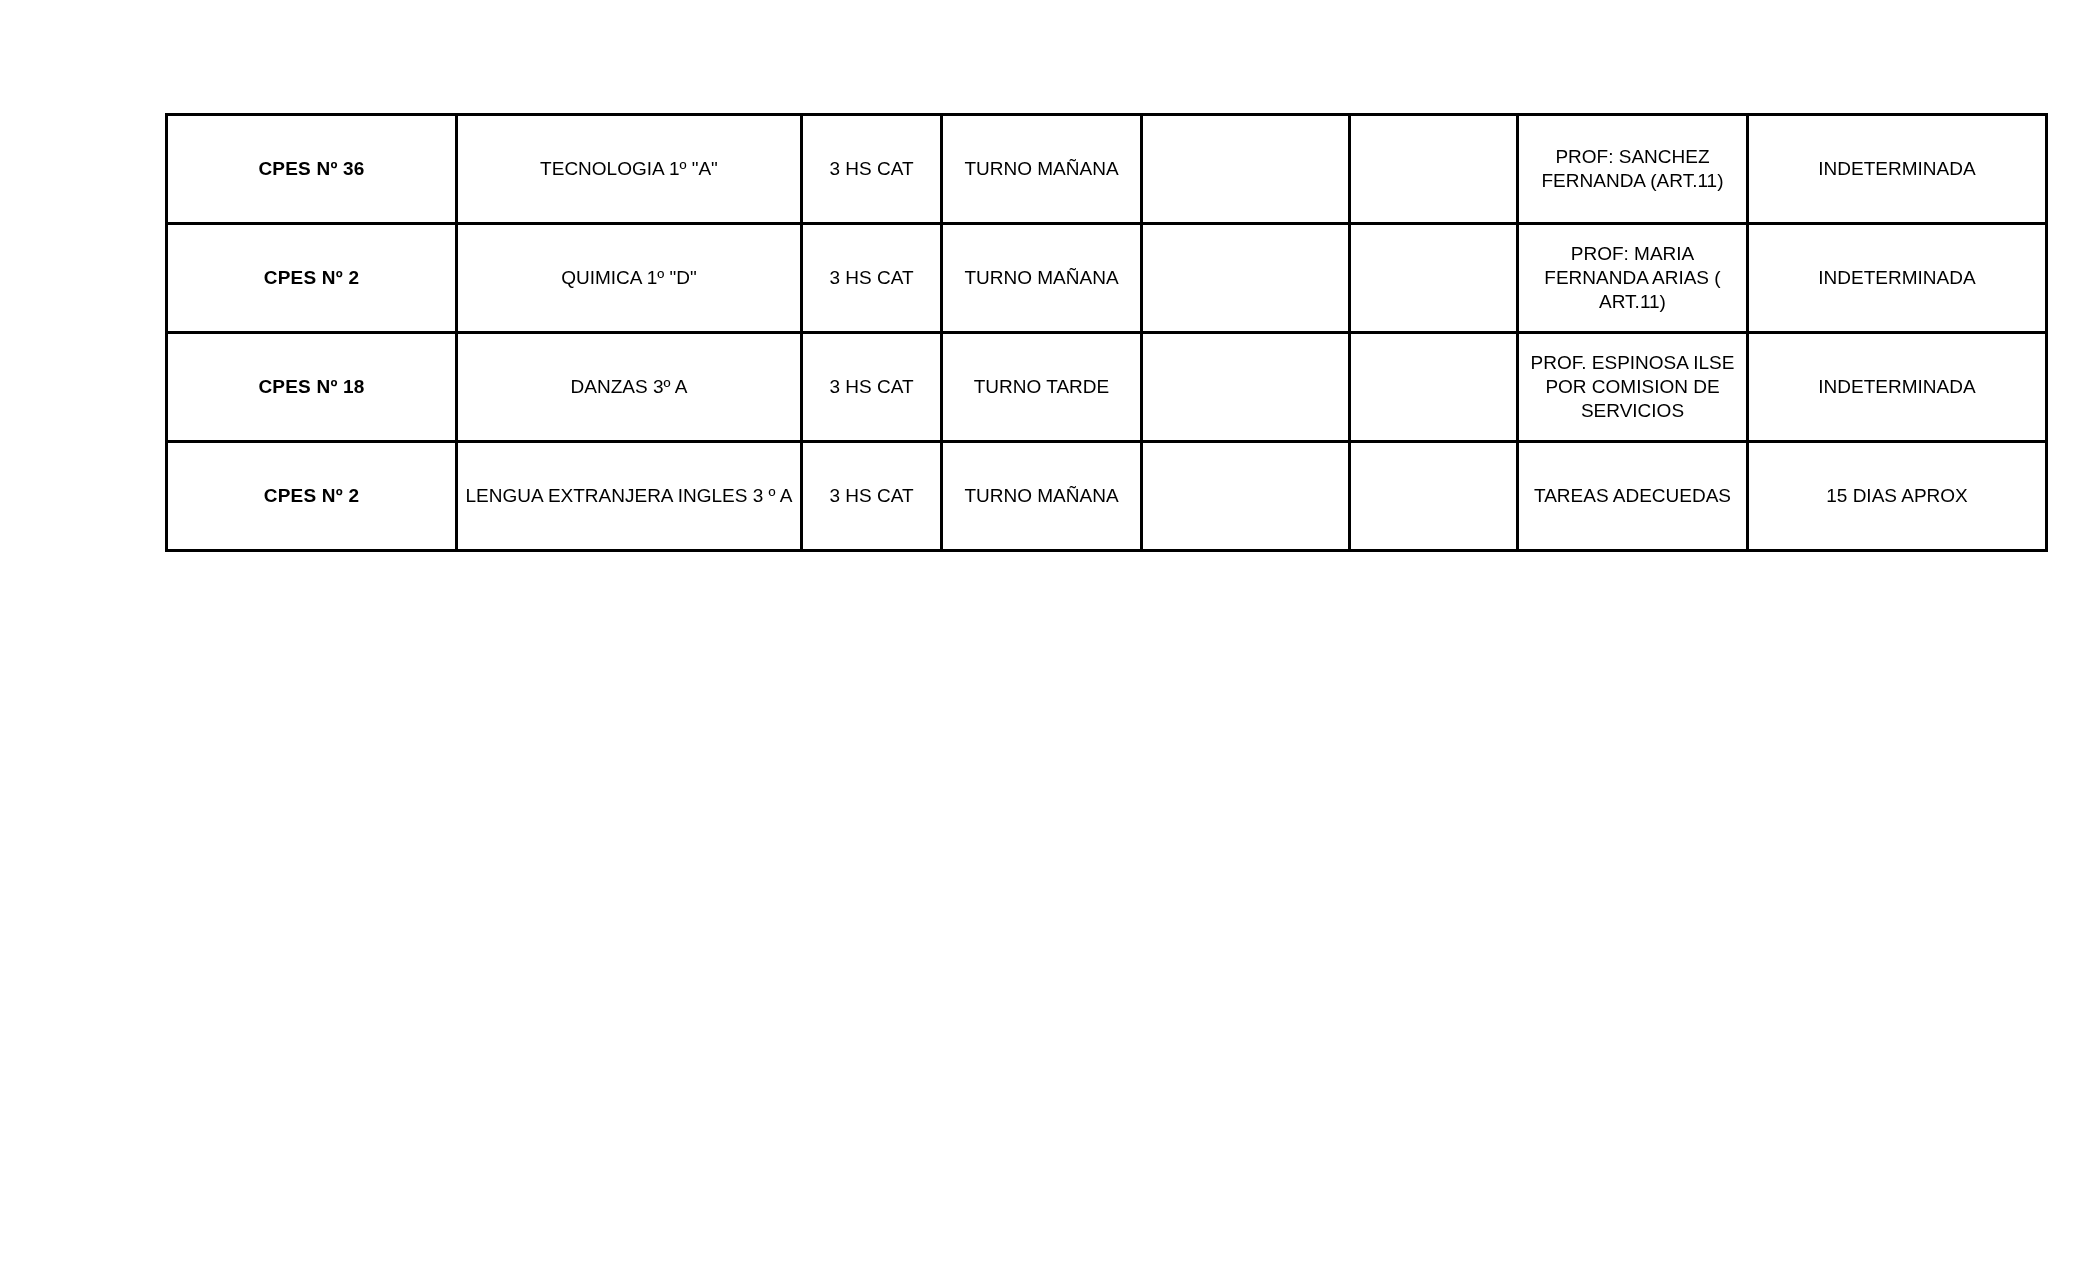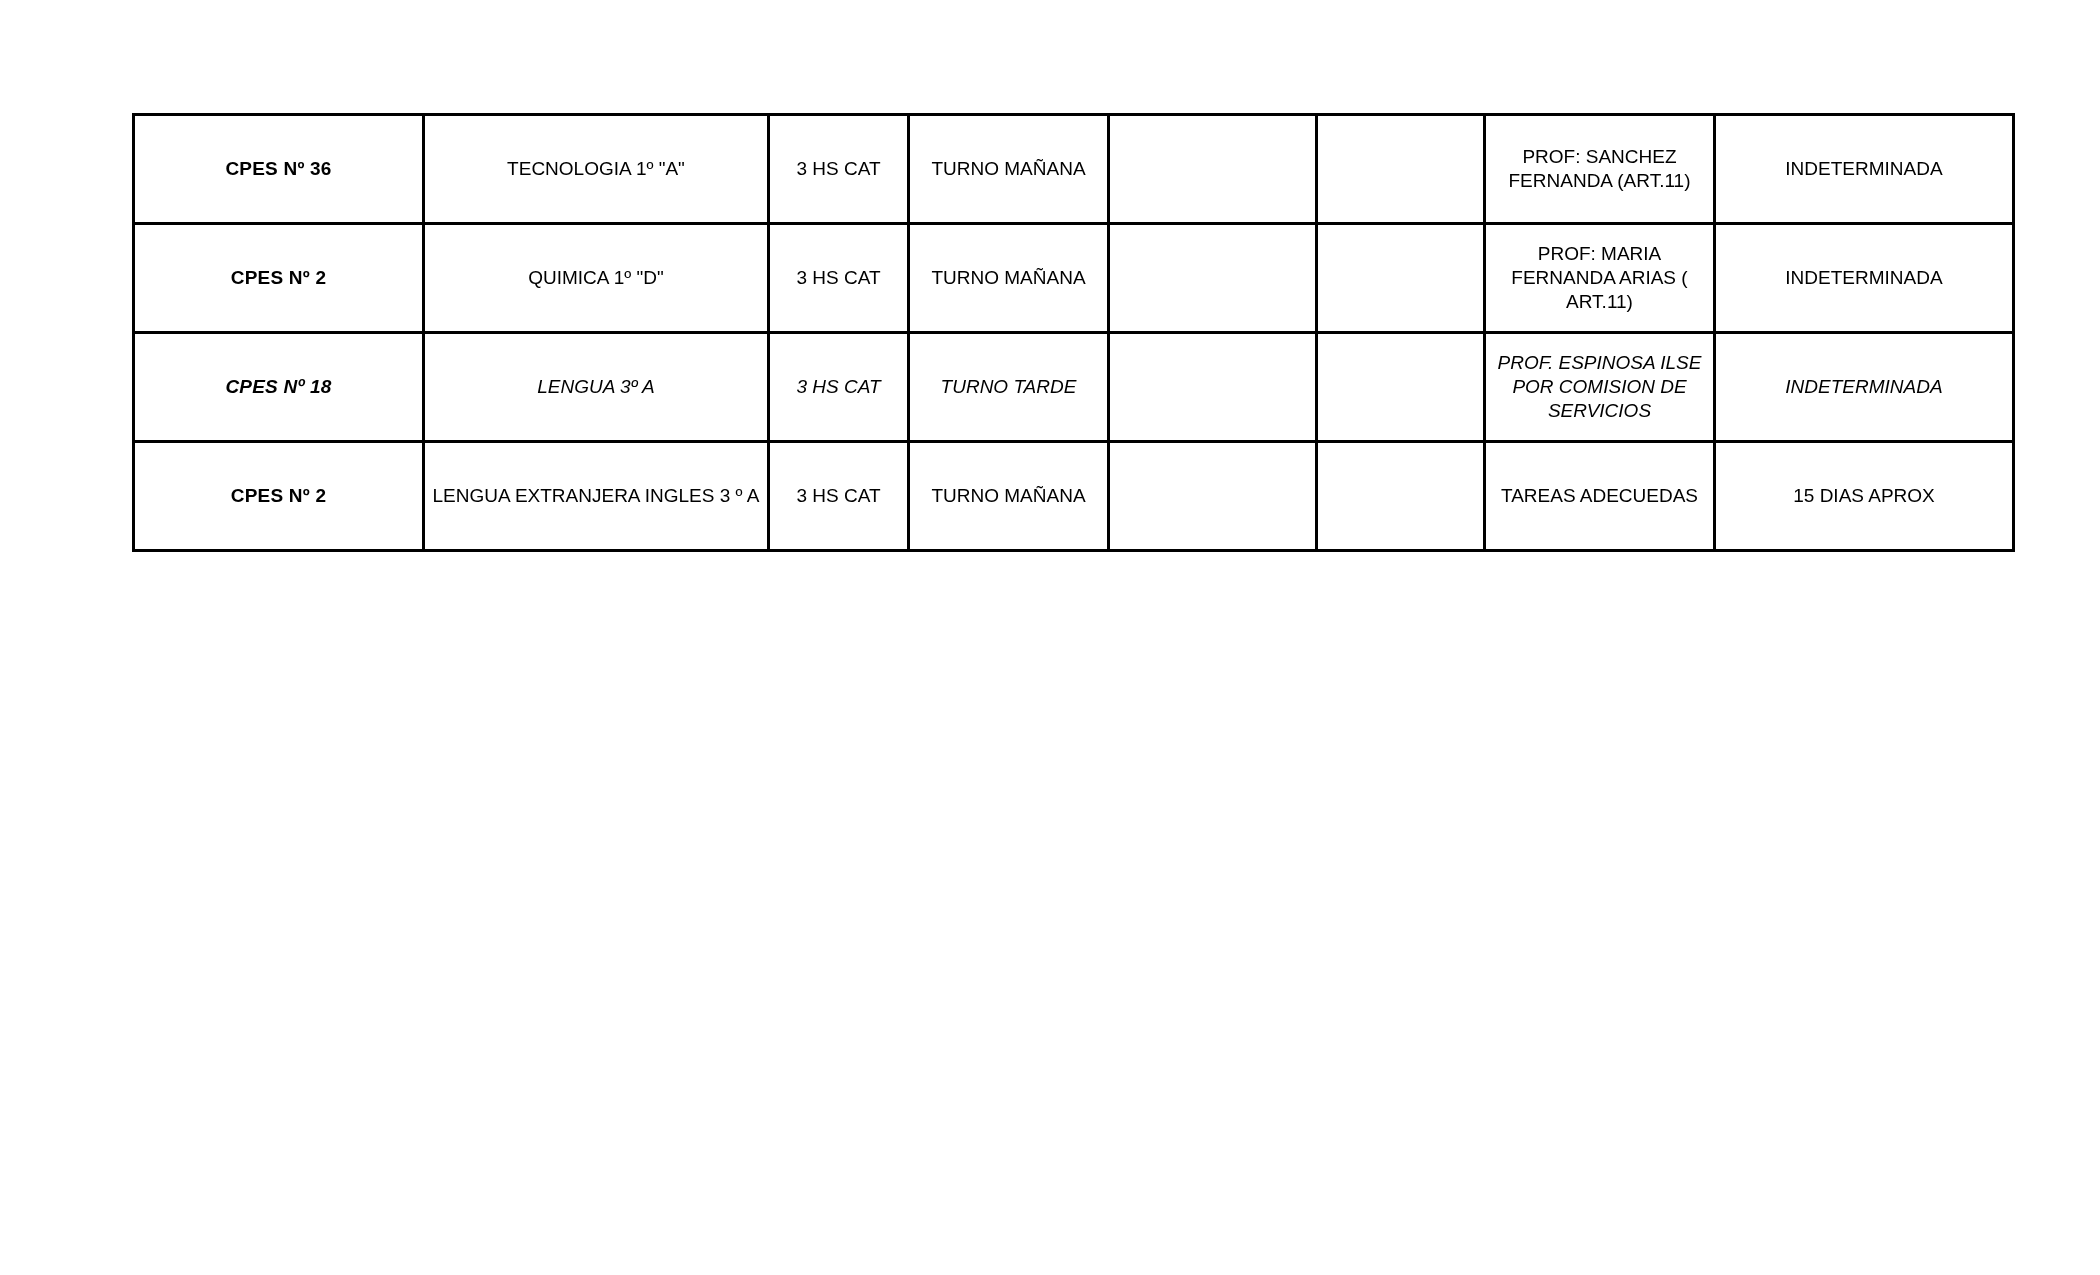--- a/index.html
+++ b/index.html
@@ -15,21 +15,21 @@
     overflow: hidden;
   }
   .page {
     position: relative;
     width: 2100px;
     height: 1275px;
     background: #ffffff;
   }
   .table-wrap {
     position: absolute;
-    left: 89px;
+    left: 122px;
     top: 113px;
     width: 1880px;
     padding-left: 43px;
   }
   table.schedule {
     border-collapse: collapse;
     table-layout: fixed;
     width: 1880px;
     background: #ffffff;
   }
@@ -53,21 +53,21 @@
   col.c-subject { width: 345px; }
   col.c-hours { width: 140px; }
   col.c-shift  { width: 200px; }
   col.c-blank1 { width: 208px; }
   col.c-blank2 { width: 168px; }
   col.c-teacher { width: 230px; }
   col.c-duration { width: 299px; }
 
   tr.r1 td { height: 98px; }
   tr.r2 td { height: 98px; }
-  tr.r3 td { height: 98px; font-style: italic; }
+  tr.r3 td { height: 98px; }
   tr.r4 td { height: 98px; }
 </style>
 </head>
 <body>
 
 <div class="page">
   <div class="table-wrap">
     <table class="schedule">
       <colgroup>
         <col class="c-inst">
@@ -95,21 +95,21 @@
           <td>QUIMICA 1º "D"</td>
           <td>3 HS CAT</td>
           <td>TURNO MAÑANA</td>
           <td></td>
           <td></td>
           <td>PROF: MARIA FERNANDA ARIAS ( ART.11)</td>
           <td>INDETERMINADA</td>
         </tr>
         <tr class="r3">
           <td class="inst">CPES Nº 18</td>
-          <td>LENGUA 3º A</td>
+          <td>DANZAS 3º A</td>
           <td>3 HS CAT</td>
           <td>TURNO TARDE</td>
           <td></td>
           <td></td>
           <td>PROF. ESPINOSA ILSE POR COMISION DE SERVICIOS</td>
           <td>INDETERMINADA</td>
         </tr>
         <tr class="r4">
           <td class="inst">CPES Nº 2</td>
           <td>LENGUA EXTRANJERA INGLES  3 º A</td>

